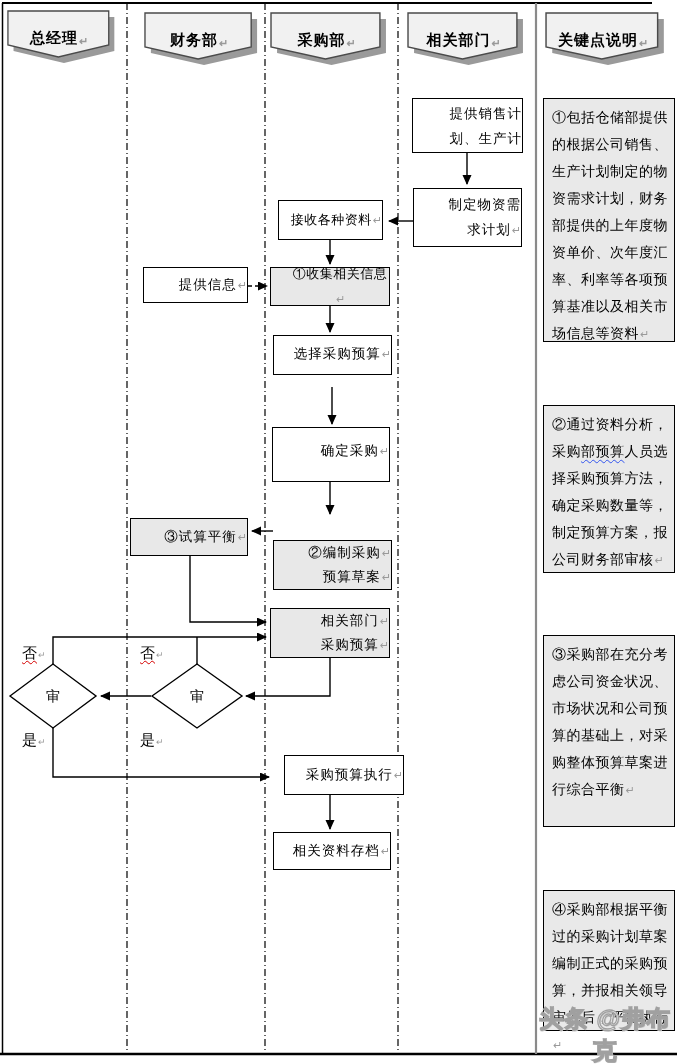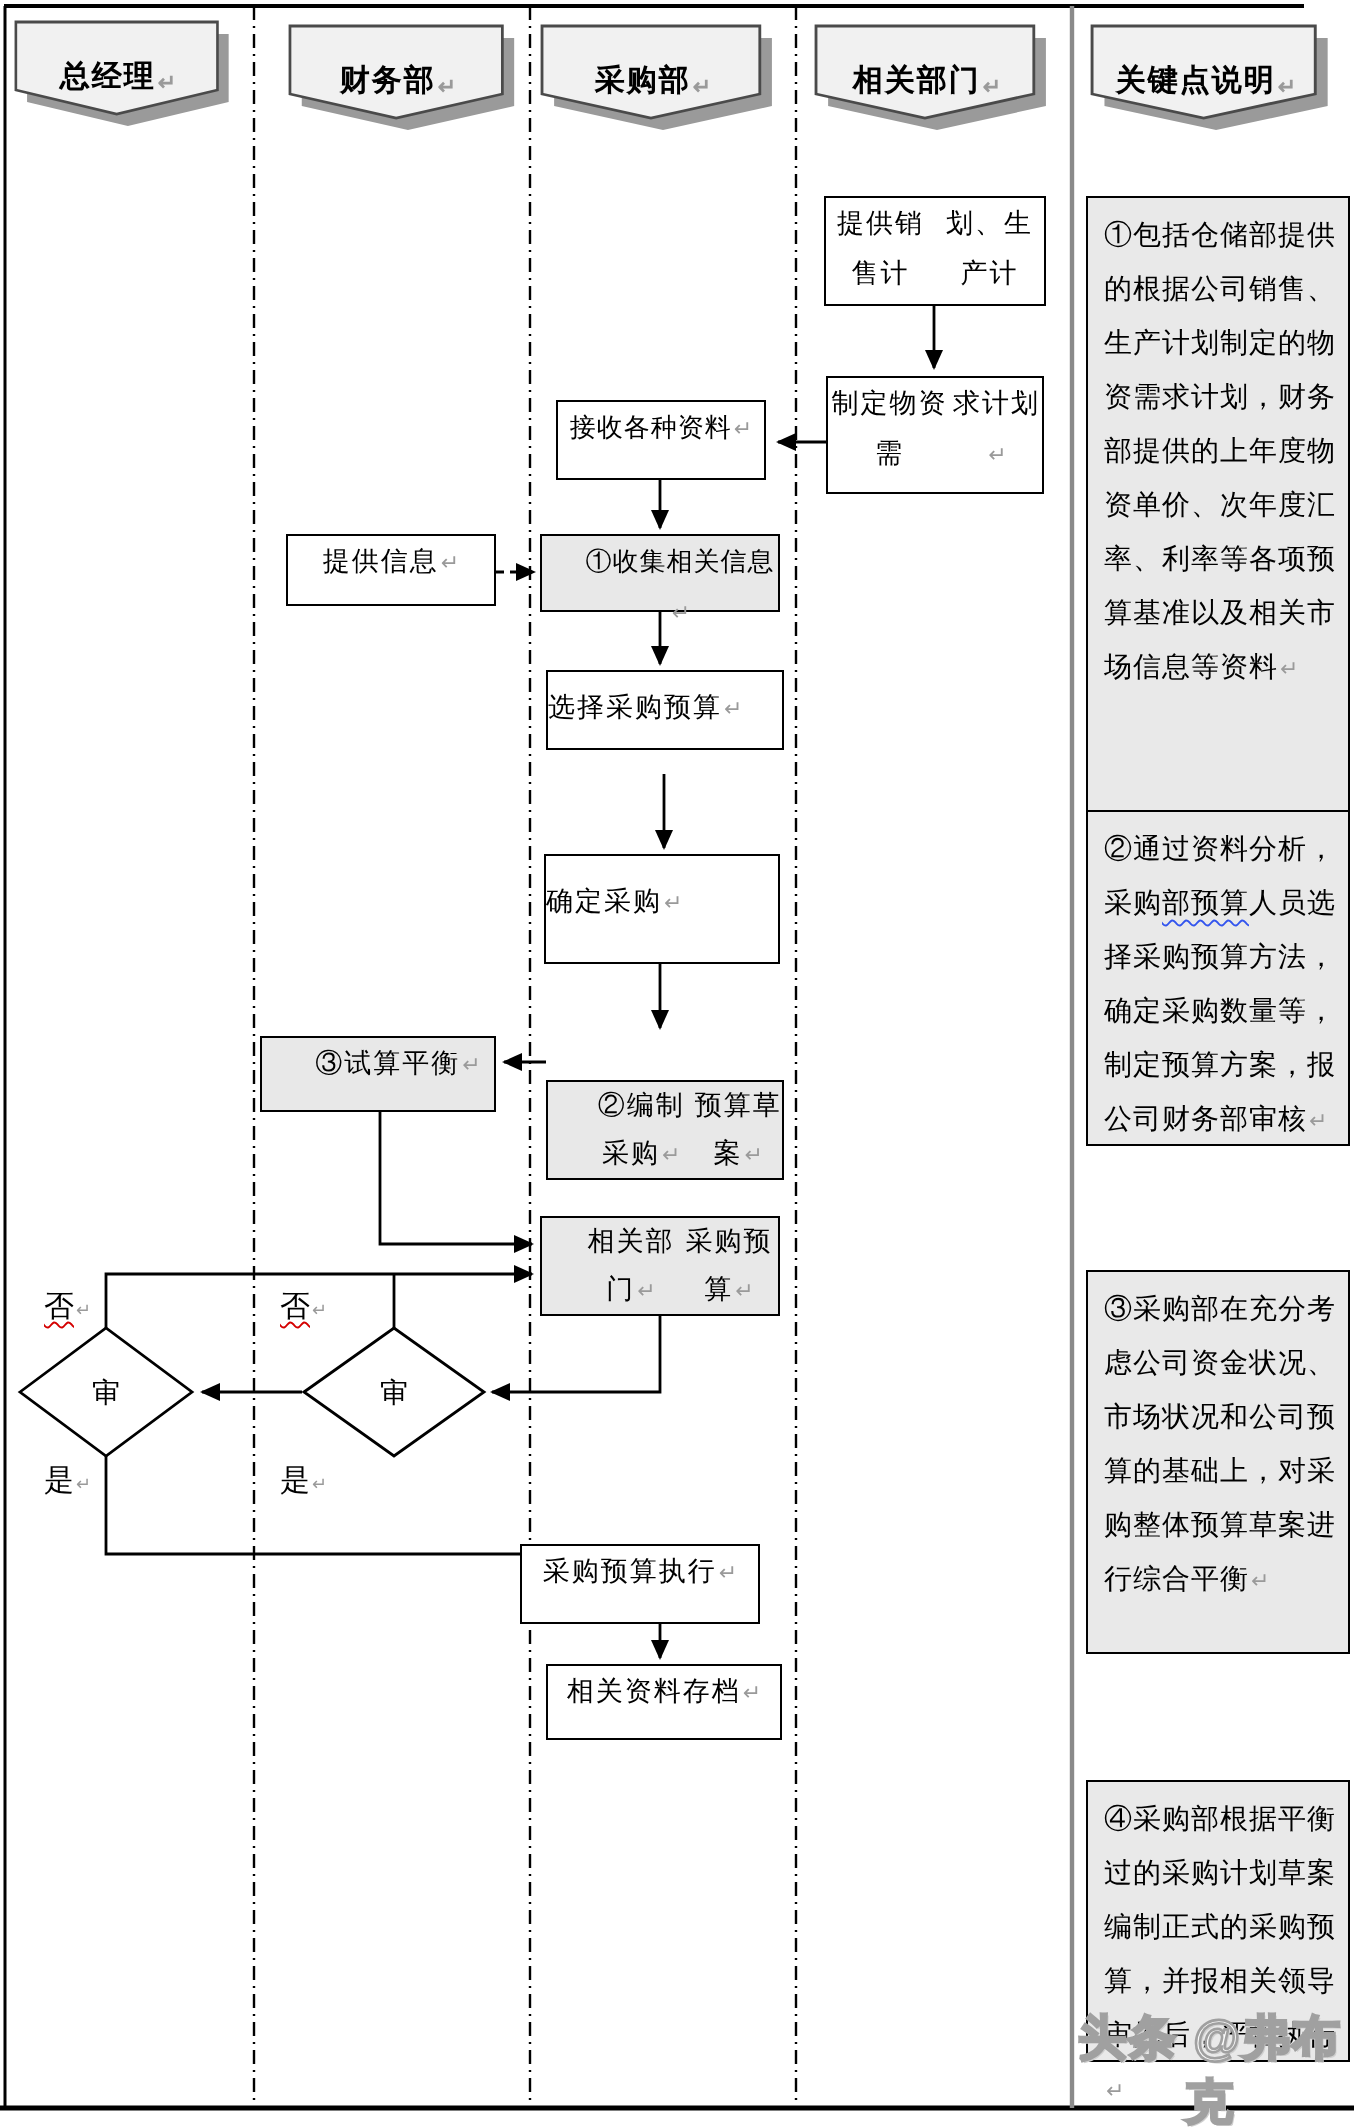--- a/index.html
+++ b/index.html
@@ -12,21 +12,21 @@
   .ribbon{position:absolute;z-index:2;}
   .ribbon svg{position:absolute;left:0;top:0;width:100%;height:100%;}
   .ribbon .rlabel{
     position:absolute;left:0;top:0;right:8px;height:38px;
     display:flex;align-items:flex-end;justify-content:center;
     font-size:15px;font-weight:bold;letter-spacing:1px;
   }
   
   .fbox{
     position:absolute;z-index:2;border:1px solid #000;background:#fff;
-    display:flex;flex-direction:row;align-items:flex-start;justify-content:center;
+    display:flex;flex-direction:column;align-items:flex-end;justify-content:center;
     font-size:13.5px;letter-spacing:1px;line-height:25px;text-align:center;box-sizing:border-box;
   }
   .fbox.gray{background:#e8e8e8;padding-left:20px;}
   .fbox.topalign{justify-content:flex-start;padding-top:5px;}
   .fbox.topalign2{justify-content:flex-start;padding-top:10px;}
   .pmark{color:#9a9a9a;font-size:11px;margin-left:1px;letter-spacing:0;}
   .pmark.sm{font-size:9px;}
   
   .dlabel{position:absolute;z-index:2;font-size:15px;letter-spacing:0;}
   .wavy-red{text-decoration-line:underline;text-decoration-style:wavy;text-decoration-color:#d40000;text-decoration-thickness:1px;text-underline-offset:2px;}
@@ -175,37 +175,37 @@
   <div class="fbox gray" style="left:273px;top:540px;width:119px;height:50px;line-height:24px;">
     <div><span>②编制采购</span><span class="pmark">↵</span></div>
     <div><span>预算草案</span><span class="pmark">↵</span></div>
   </div>
 
   <div class="fbox gray" style="left:270px;top:608px;width:120px;height:50px;line-height:24px;">
     <div><span>相关部门</span><span class="pmark">↵</span></div>
     <div><span>采购预算</span><span class="pmark">↵</span></div>
   </div>
 
-  <div class="fbox" style="left:260px;top:755px;width:120px;height:40px;margin-top:17px;">
+  <div class="fbox" style="left:284px;top:755px;width:120px;height:40px;">
     <div><span>采购预算执行</span><span class="pmark">↵</span></div>
   </div>
 
   <div class="fbox" style="left:273px;top:832px;width:118px;height:38px;">
     <div><span>相关资料存档</span><span class="pmark">↵</span></div>
   </div>
 
   <div class="dm-center" style="left:38px;top:688px;width:30px;"><span>审</span></div>
   <div class="dm-center" style="left:182px;top:688px;width:30px;"><span>审</span></div>
 
   <div class="dlabel" style="left:22px;top:644px;"><span class="wavy-red">否</span><span class="pmark sm">↵</span></div>
   <div class="dlabel" style="left:140px;top:644px;"><span class="wavy-red">否</span><span class="pmark sm">↵</span></div>
   <div class="dlabel" style="left:22px;top:731px;"><span>是</span><span class="pmark sm">↵</span></div>
   <div class="dlabel" style="left:140px;top:731px;"><span>是</span><span class="pmark sm">↵</span></div>
 
-  <div class="note" style="top:98px;height:308px;">
+  <div class="note" style="top:98px;height:244px;">
     <span>①包括仓储部提供的根据公司销售、生产计划制定的物资需求计划，财务部提供的上年度物资单价、次年度汇率、利率等各项预算基准以及相关市场信息等资料</span><span class="pmark">↵</span>
   </div>
   <div class="note" style="top:405px;height:168px;">
     <span>②通过资料分析，采购</span><span class="wavy-blue">部预算</span><span>人员选择采购预算方法，确定采购数量等，制定预算方案，报公司财务部审核</span><span class="pmark">↵</span>
   </div>
   <div class="note" style="top:635px;height:192px;">
     <span>③采购部在充分考虑公司资金状况、市场状况和公司预算的基础上，对采购整体预算草案进行综合平衡</span><span class="pmark">↵</span>
   </div>
   <div class="note" style="top:890px;height:141px;">
     <span>④采购部根据平衡过的采购计划草案编制正式的采购预算，并报相关领导审批后，严格执行</span><span class="pmark">↵</span>

